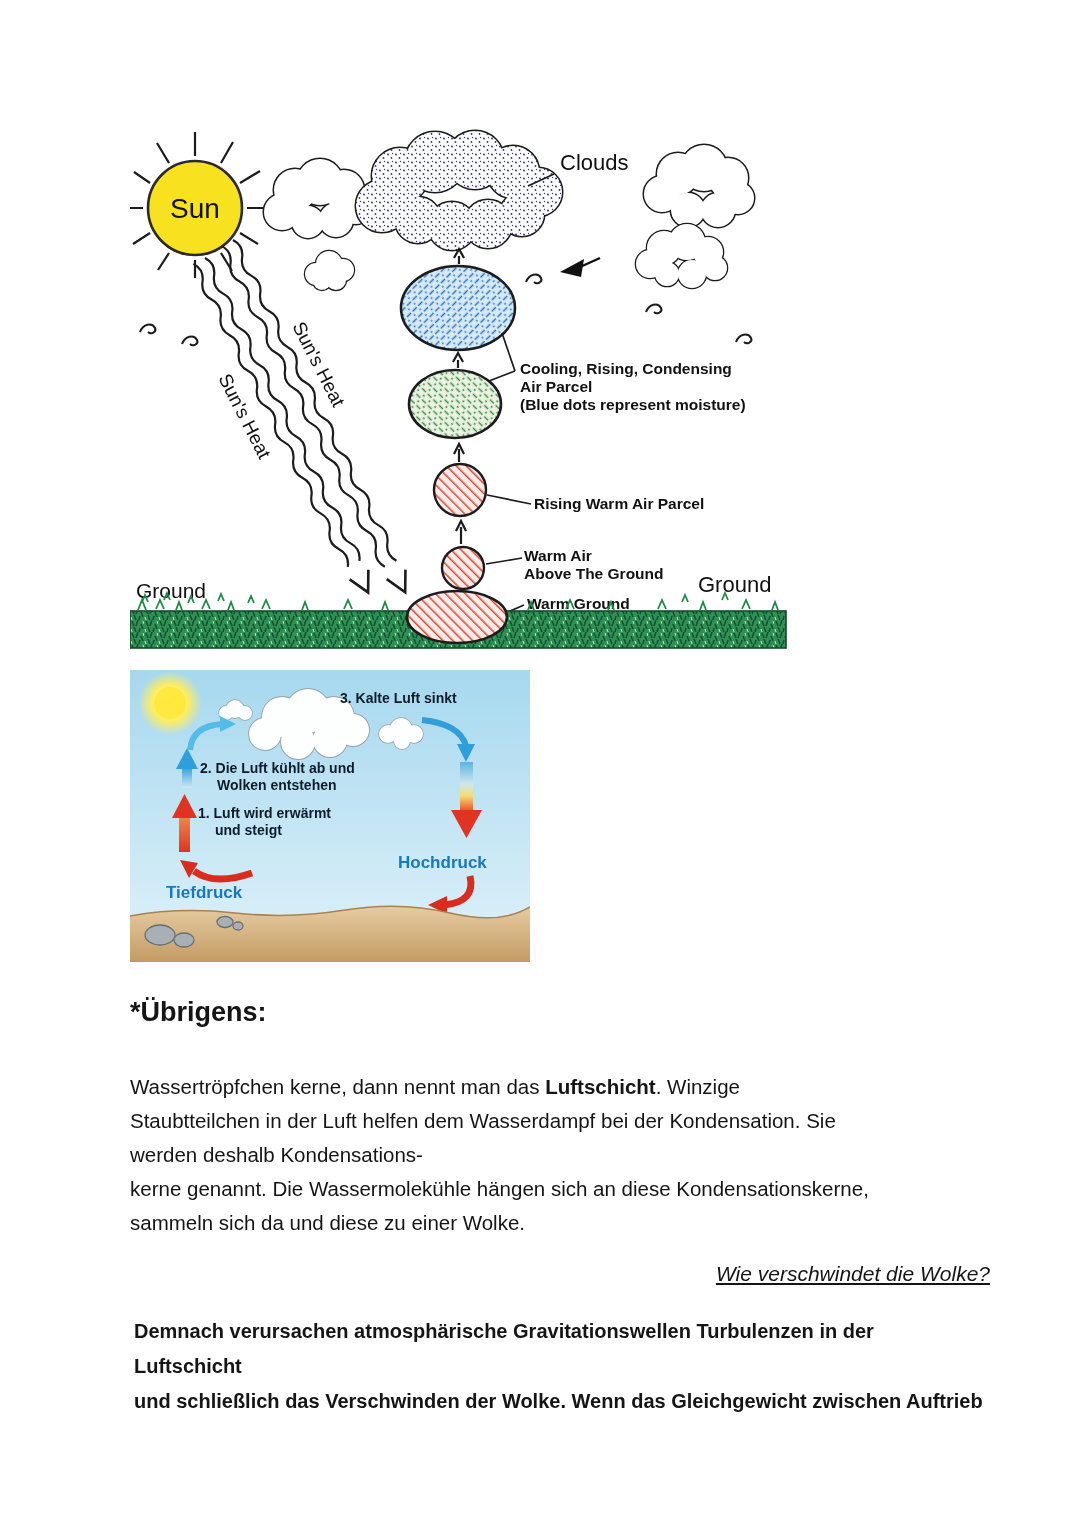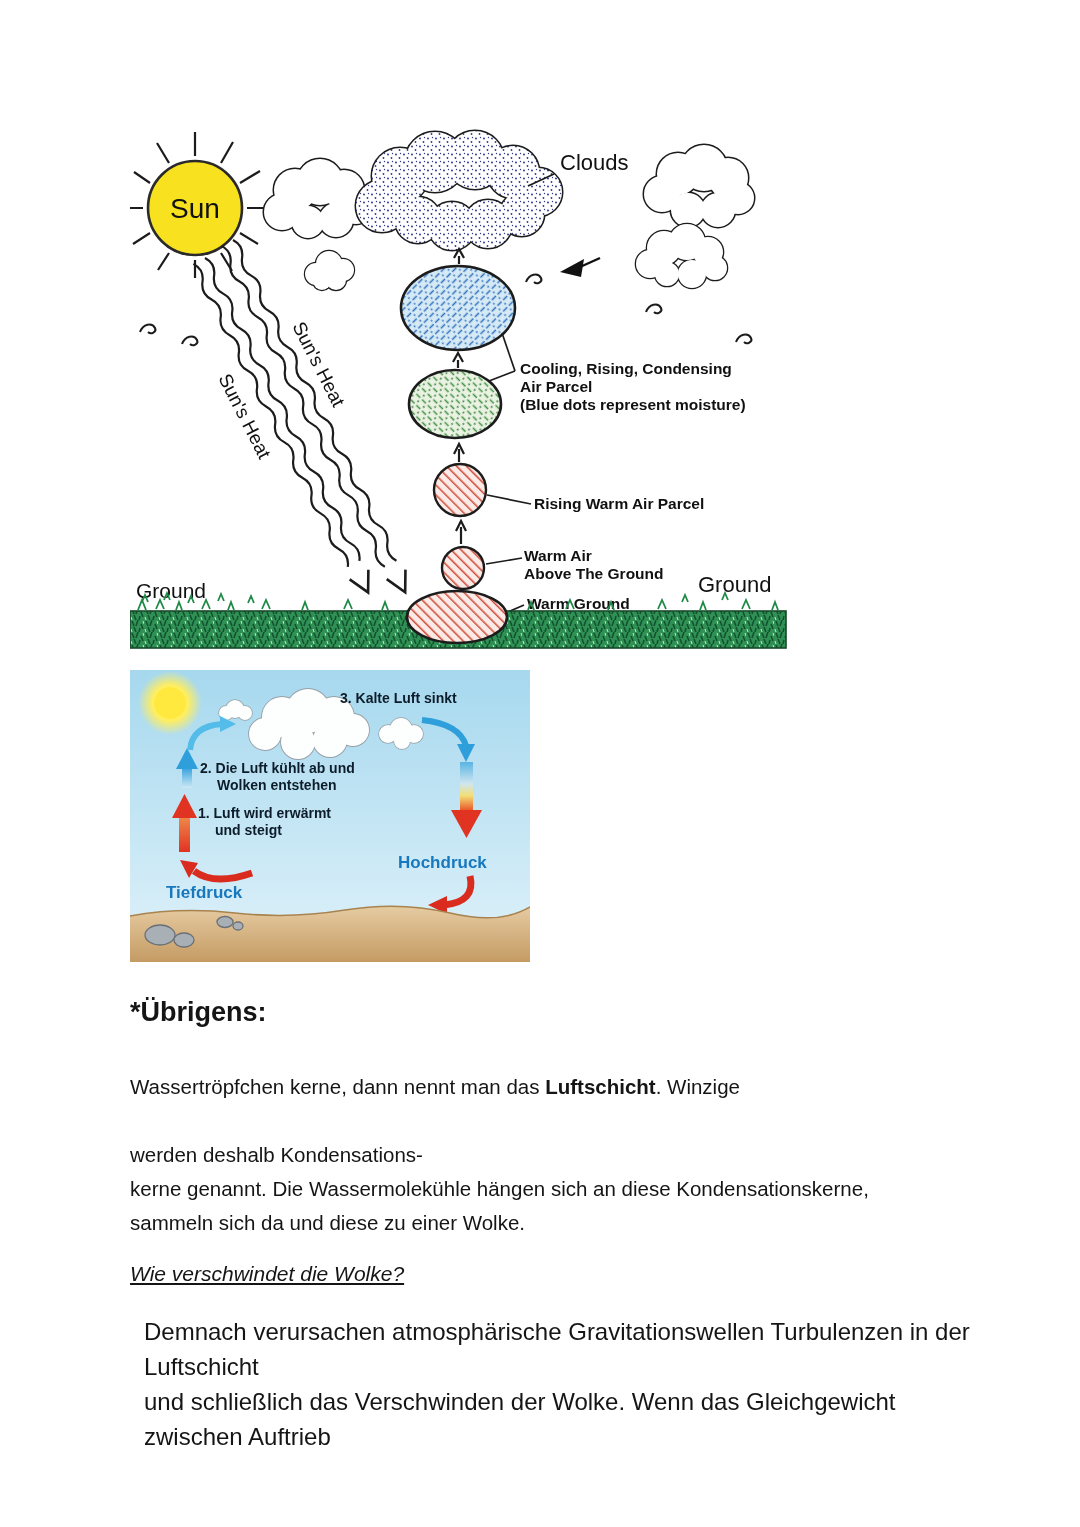--- a/index.html
+++ b/index.html
@@ -8,22 +8,22 @@
   .diagram1{position:absolute;left:130px;top:128px;}
   .diagram2{position:absolute;left:130px;top:670px;}
   svg text{font-family:"Liberation Sans",sans-serif;}
   .d1-label{font-size:15.5px;font-weight:600;}
   .d1-big{font-size:22px;}
   .d2-step{font-size:14px;font-weight:bold;}
   .d2-press{font-size:17px;font-weight:bold;}
   .text-block{position:absolute;left:130px;top:980px;width:860px;}
   .heading{font-size:27px;font-weight:bold;margin:17px 0 8px 0;}
   .para1{font-size:20.5px;line-height:34px;margin:0 0 22px 0;}
-  .subheading{font-size:21px;font-style:italic;text-decoration:underline;margin:0 0 28px 0;font-weight:normal;}
-  .para2{font-size:24px;line-height:35px;margin:14px;}
+  .subheading{font-size:21px;font-style:italic;text-decoration:underline;margin:0 0 28px 0;font-weight:normal;text-align:right;}
+  .para2{font-size:20px;line-height:35px;margin:4px;font-weight:bold;}
 </style>
 </head>
 <body>
 
 <div class="page">
 
   <svg class="diagram1" viewBox="0 0 660 522" width="660" height="522" xmlns="http://www.w3.org/2000/svg">
     <defs>
       <pattern id="stipple" width="8" height="8" patternUnits="userSpaceOnUse">
         <rect width="8" height="8" fill="#ffffff"></rect>
@@ -314,21 +314,21 @@
     </g>
     <text class="d2-press" x="268" y="198" fill="#1878be">Hochdruck</text>
     <text class="d2-press" x="36" y="228" fill="#1878be">Tiefdruck</text>
   </svg>
 
   <div class="text-block">
     <h2 class="heading">*Übrigens:</h2>
     <p class="para1">
       <br>
       <span>Wassertröpfchen kerne, dann nennt man das </span><strong>Luftschicht</strong><span>. Winzige</span><br>
-      <br>
+      <span>Staubtteilchen in der Luft helfen dem Wasserdampf bei der Kondensation. Sie</span><br>
       <span>werden deshalb Kondensations-</span><br>
       <span>kerne genannt. Die Wassermolekühle hängen sich an diese Kondensationskerne,</span><br>
       <span>sammeln sich da und diese zu einer Wolke.</span>
     </p>
     <p class="subheading">Wie verschwindet die Wolke?</p>
     <p class="para2">
       <span> Demnach verursachen atmosphärische Gravitationswellen Turbulenzen in der Luftschicht</span><br>
       <span>und schließlich das Verschwinden der Wolke. Wenn das Gleichgewicht zwischen Auftrieb</span><br>
     </p>
   </div>

